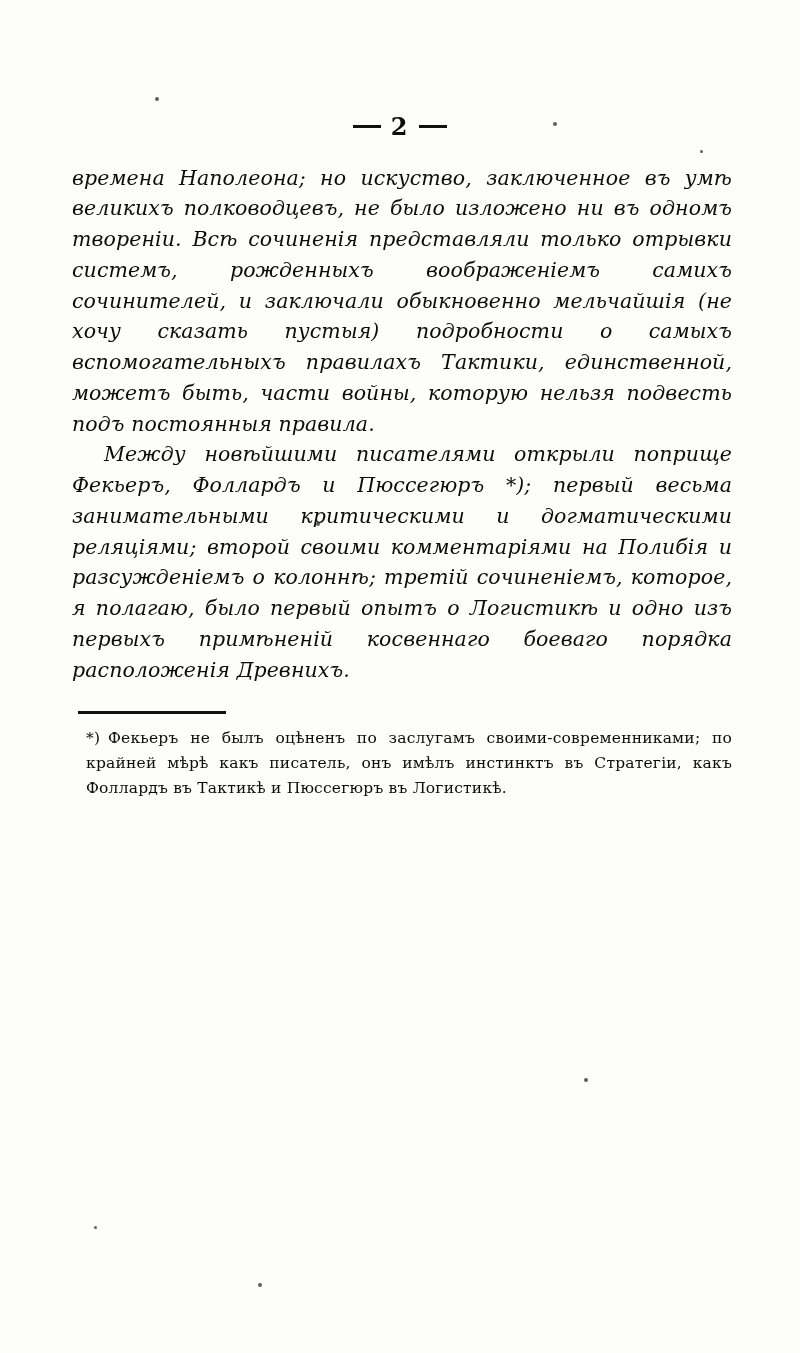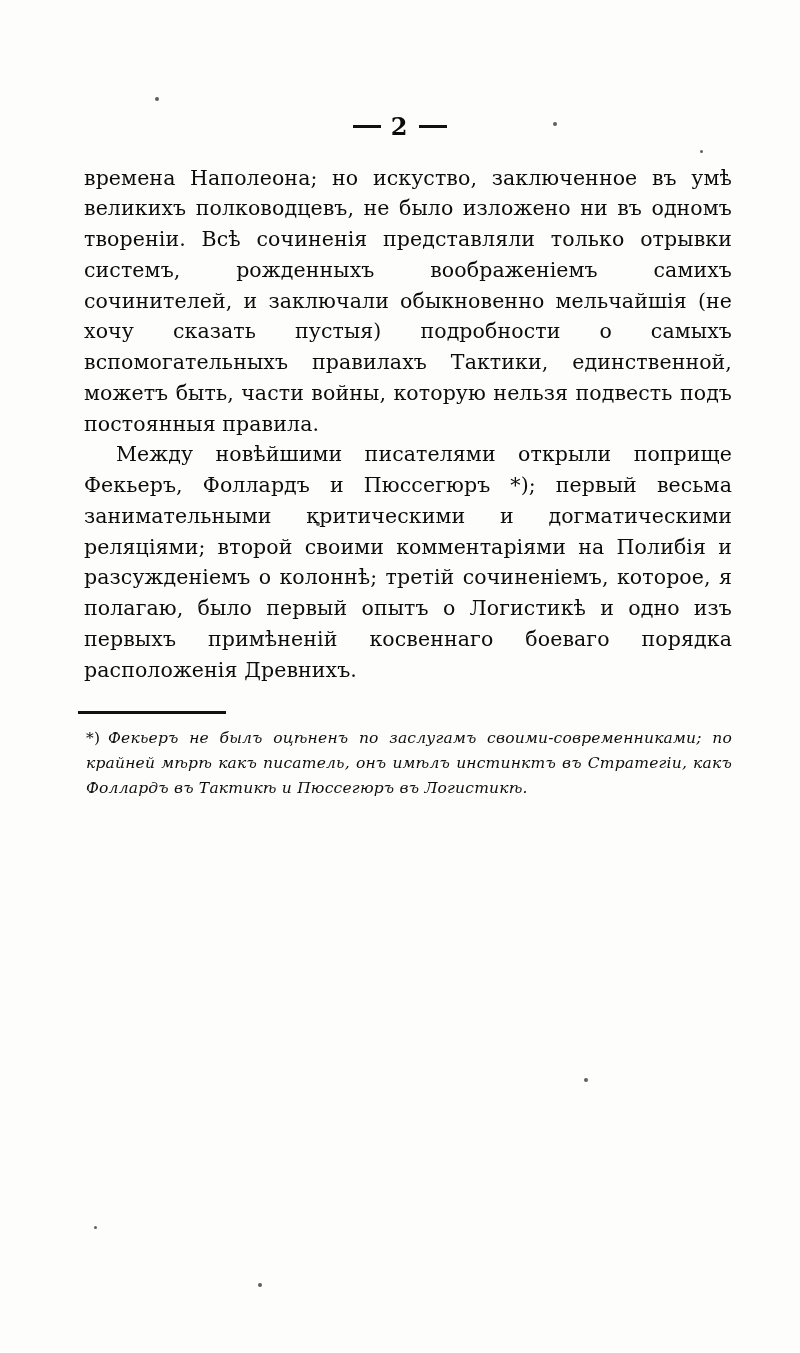--- a/index.html
+++ b/index.html
@@ -60,22 +60,23 @@
   
   .body-text {
     font-size: 20.5px;
     line-height: 1.50;
     text-align: justify;
     text-justify: inter-word;
     font-family: "DejaVu Serif", serif;
     letter-spacing: .1px;
   }
   .body-text p {
-    margin: 0 0 0 16px;
+    margin: 0 0 0 4px;
     text-indent: 32px;
+    font-style: italic;
   }
   .body-text p.first {
     text-indent: 0;
   }
 
   
   .fn-rule {
     width: 148px;
     height: 3px;
     background: #111;
@@ -91,21 +92,20 @@
     letter-spacing: .2px;
   }
   .footnote .marker {
     position: absolute;
     left: 18px;
     top: 0;
   }
   .footnote p {
     margin: 0;
     text-indent: 22px;
-    font-style: italic;
   }
 </style>
 </head>
 <body>
 
 <div class="page">
 
   <span class="speck" style="left:155px; top:97px; width:4px; height:4px;"></span>
   <span class="speck" style="left:553px; top:122px; width:4px; height:4px;"></span>
   <span class="speck" style="left:700px; top:150px; width:3px; height:3px;"></span>

